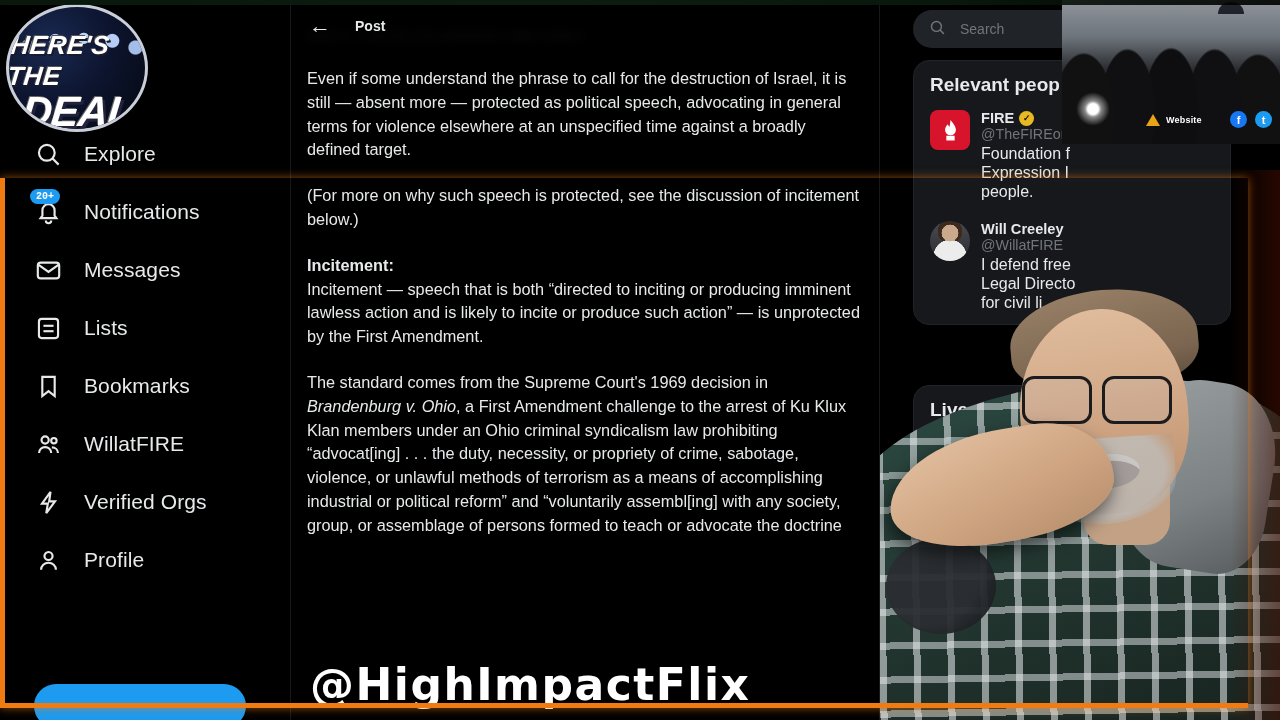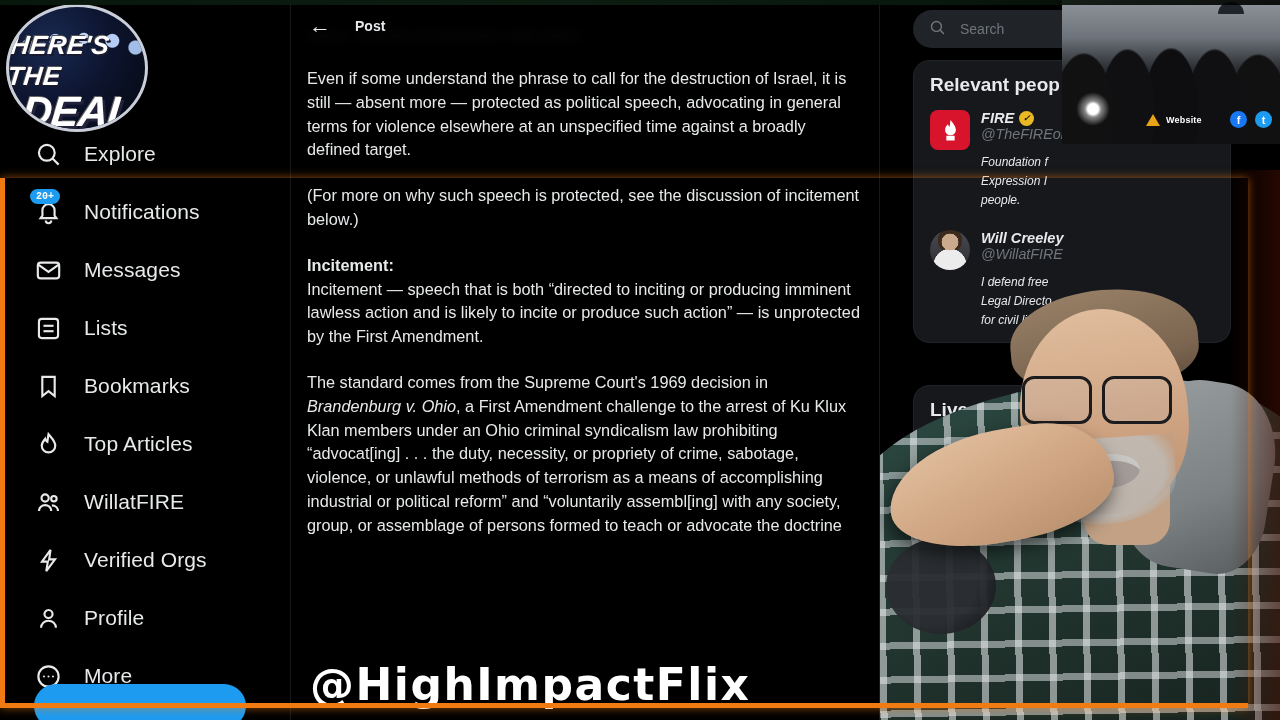--- a/index.html
+++ b/index.html
@@ -159,21 +159,21 @@
     width: 318px;
     background: #16181c; border: 1px solid #202327;
     border-radius: 16px; overflow: hidden;
   }
   .panel-relevant { top: 60px; }
   .panel-live { top: 385px; height: 120px; }
   .panel-title {
     font-size: 19px; font-weight: 800; color: #e7e9ea;
     padding: 13px 16px 6px 16px;
   }
-  .person { display: flex; padding: 8px 16px 12px 16px; gap: 11px; font-style: italic; }
+  .person { display: flex; padding: 8px 16px 12px 16px; gap: 11px; }
   .avatar-fire {
     width: 40px; height: 40px; flex: 0 0 40px;
     border-radius: 8px; background: #d7142b;
     display: flex; align-items: center; justify-content: center;
   }
   .avatar-fire svg { width: 25px; height: 27px; fill: #fff; }
   .avatar-photo {
     width: 40px; height: 40px; flex: 0 0 40px;
     border-radius: 50%;
     background:
@@ -190,22 +190,22 @@
   }
   .verified {
     width: 15px; height: 15px; border-radius: 50%;
     background: #e8b923; display: inline-flex;
     align-items: center; justify-content: center;
     color: #111; font-size: 9px; font-weight: 900;
     flex: 0 0 15px;
   }
   .p-handle { font-size: 14.3px; color: #71767b; white-space: nowrap; }
   .p-bio {
-    font-size: 12px; color: #e7e9ea;
-    line-height: 19px; margin-top: 11px;
+    font-size: 16px; color: #e7e9ea;
+    line-height: 19px; margin-top: 2px;
   }
   .live-row {
     display: flex; align-items: center; gap: 9px;
     padding: 4px 16px; font-size: 14.5px;
     font-weight: 700; color: #e7e9ea;
   }
   .live-dot { width: 15px; height: 15px; border-radius: 3px; background: #d7142b; flex:0 0 15px; }
   .live-sub { padding: 4px 16px 0 40px; font-size: 14.5px; font-weight: 700; color: #e7e9ea; }
 
   
@@ -417,28 +417,20 @@
 
       <div class="nav-item">
         <span class="nav-ico">
           <svg viewBox="0 0 24 24">
               <path d="M6.5 3.5h11v17l-5.5-4.4-5.5 4.4z"></path>
             </svg>
         </span>
         <span class="nav-label">Bookmarks</span>
       </div>
 
-      <div class="nav-item">
-        <span class="nav-ico">
-          <svg viewBox="0 0 24 24">
-              <path d="M12 2.8c3 3.8 6 6.2 6 10.2a6 6 0 0 1-12 0c0-2.4 1.4-4 3-6 .4 1.4 1.2 2.2 2 2.6.4-2.6.6-4.8 1-6.8z"></path>
-            </svg>
-        </span>
-        <span class="nav-label">Top Articles</span>
-      </div>
 
       <div class="nav-item">
         <span class="nav-ico">
           <svg viewBox="0 0 24 24">
               <circle cx="9" cy="8" r="3.2"></circle>
               <path d="M3.6 19.5c0-3 2.4-5.2 5.4-5.2s5.4 2.2 5.4 5.2"></path>
               <circle cx="16.8" cy="8.6" r="2.4"></circle>
               <path d="M15 14.6c3 0 5.4 2 5.4 4.9"></path>
             </svg>
         </span>
@@ -457,31 +449,20 @@
       <div class="nav-item">
         <span class="nav-ico">
           <svg viewBox="0 0 24 24">
               <circle cx="12" cy="8" r="3.6"></circle>
               <path d="M5.4 20.2c0-3.6 3-6.2 6.6-6.2s6.6 2.6 6.6 6.2"></path>
             </svg>
         </span>
         <span class="nav-label">Profile</span>
       </div>
 
-      <div class="nav-item">
-        <span class="nav-ico">
-          <svg viewBox="0 0 24 24">
-              <circle cx="12" cy="12" r="9"></circle>
-              <circle cx="8" cy="12" r=".9" fill="#e7e9ea" stroke="none"></circle>
-              <circle cx="12" cy="12" r=".9" fill="#e7e9ea" stroke="none"></circle>
-              <circle cx="16" cy="12" r=".9" fill="#e7e9ea" stroke="none"></circle>
-            </svg>
-        </span>
-        <span class="nav-label">More</span>
-      </div>
 
     </nav>
 
     <div class="post-btn"></div>
   </div>
 
   <div class="center">
 
     <div class="center-header">
       <span class="back-arrow">←</span>

